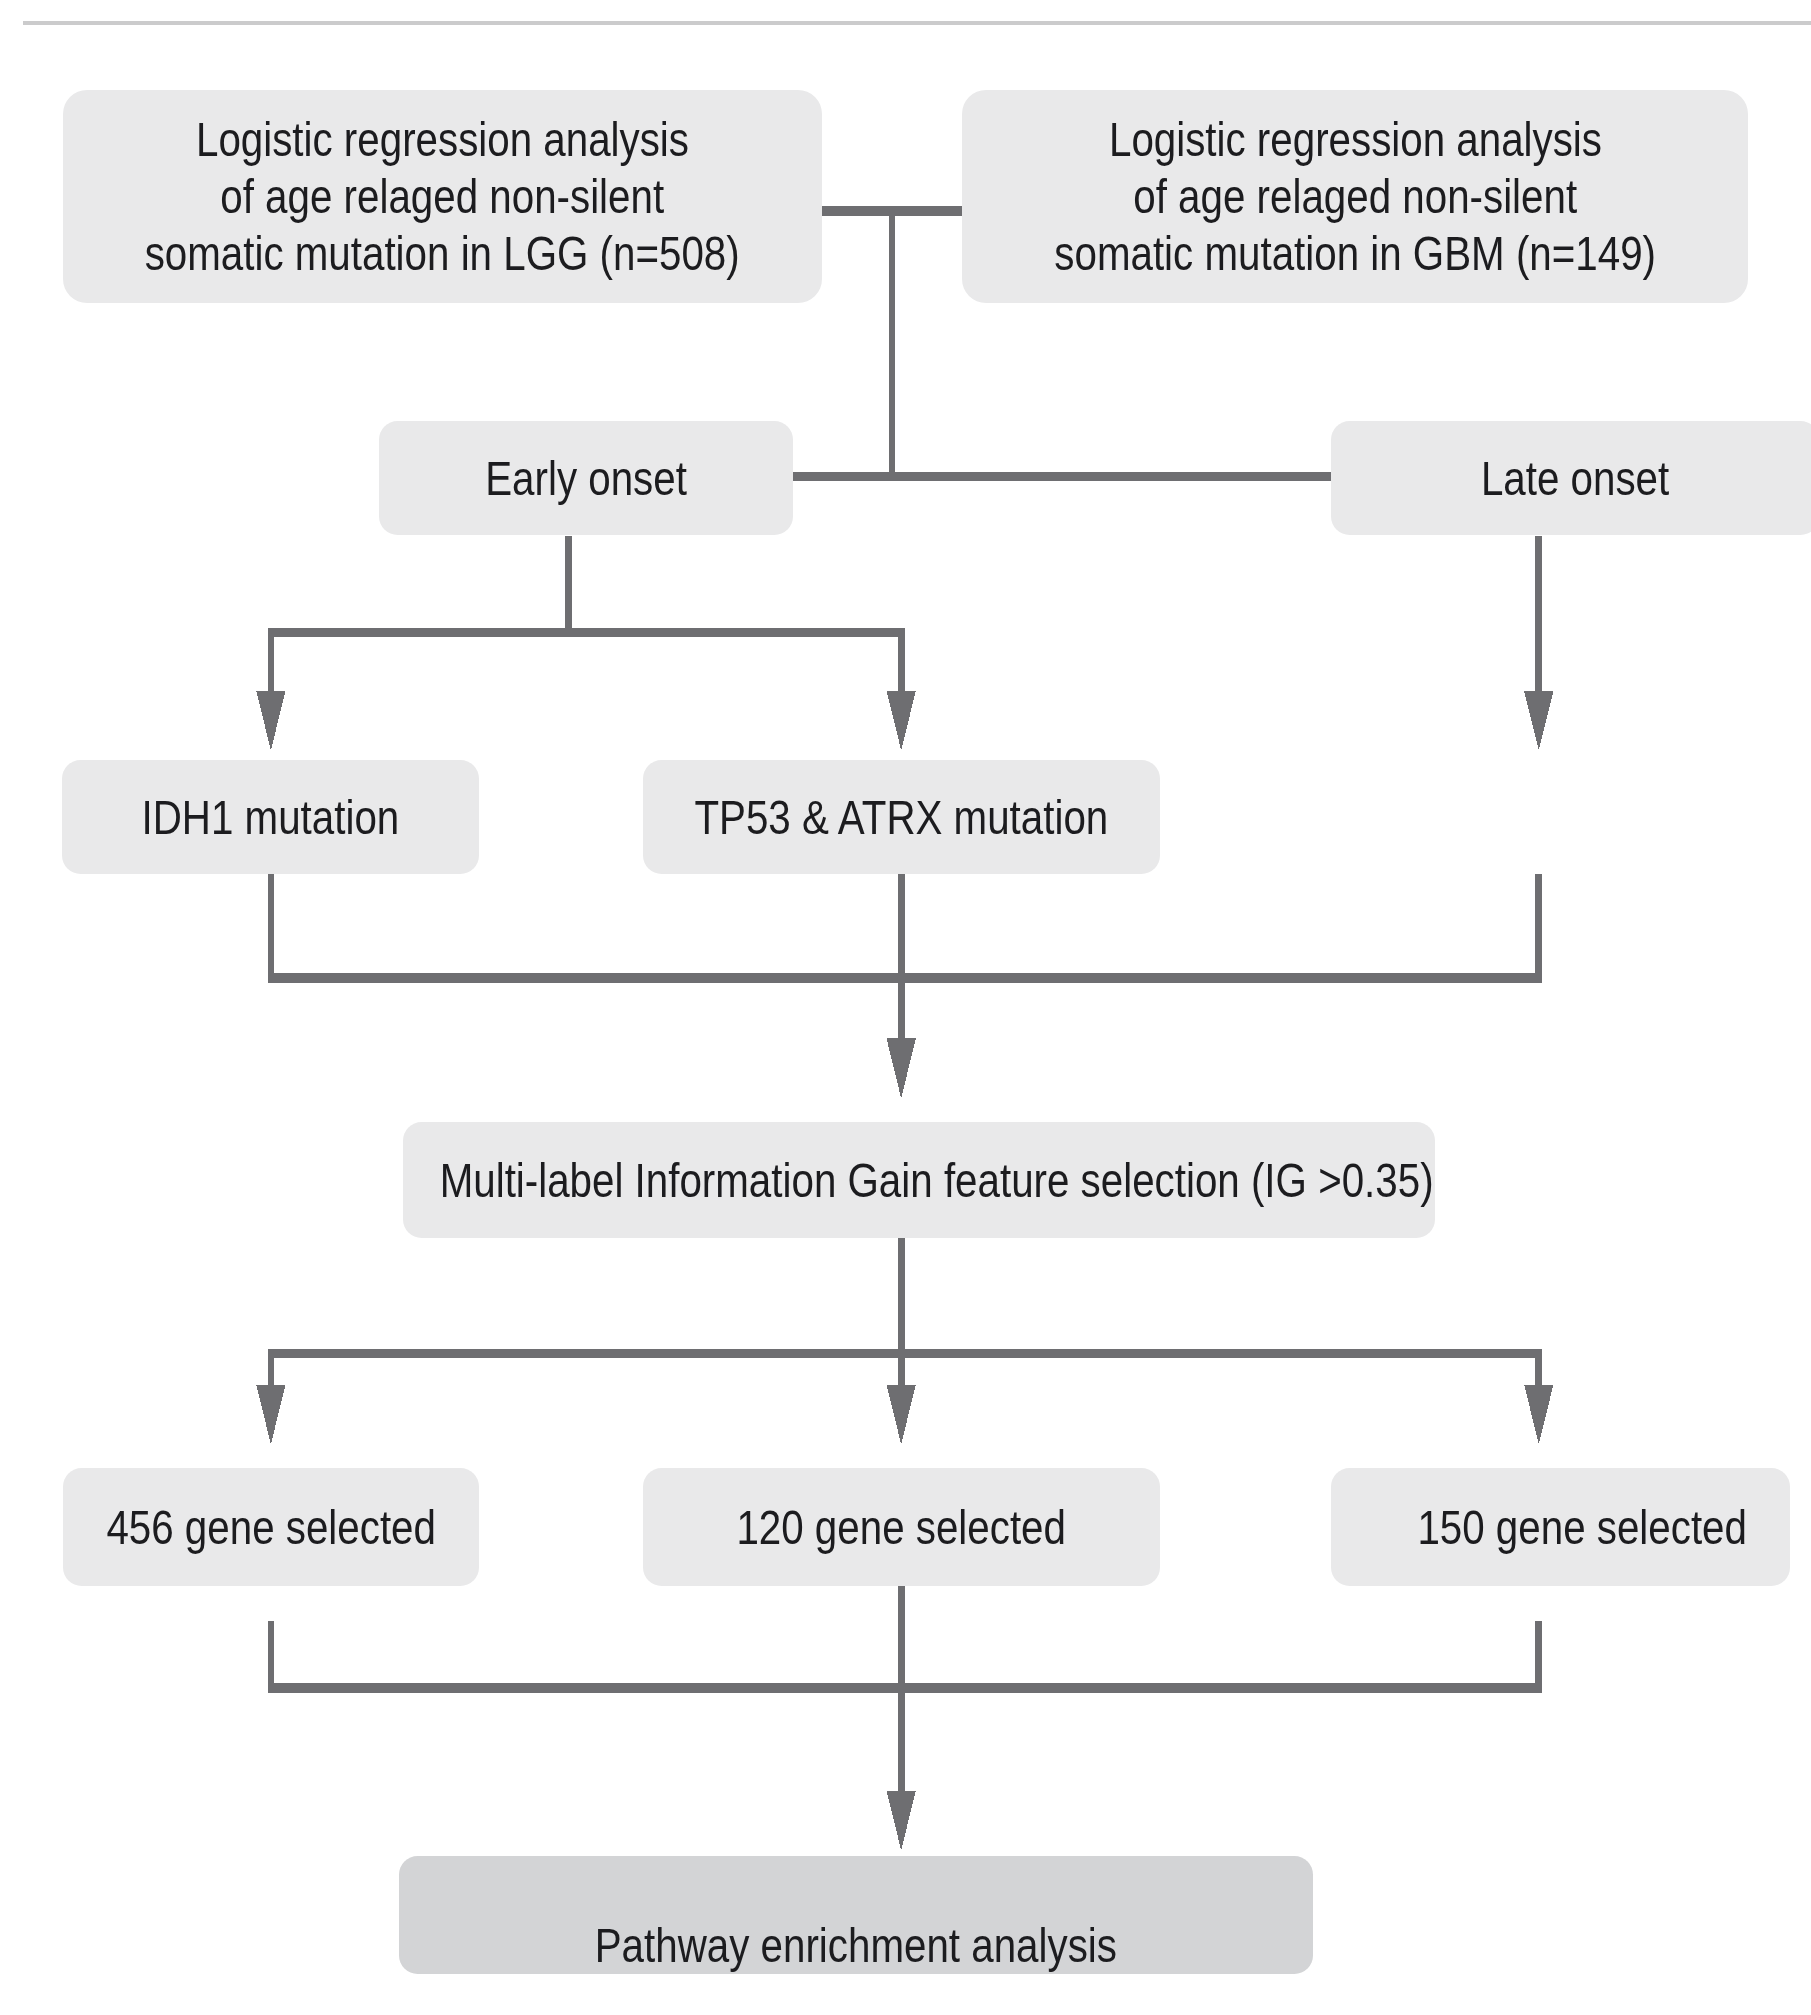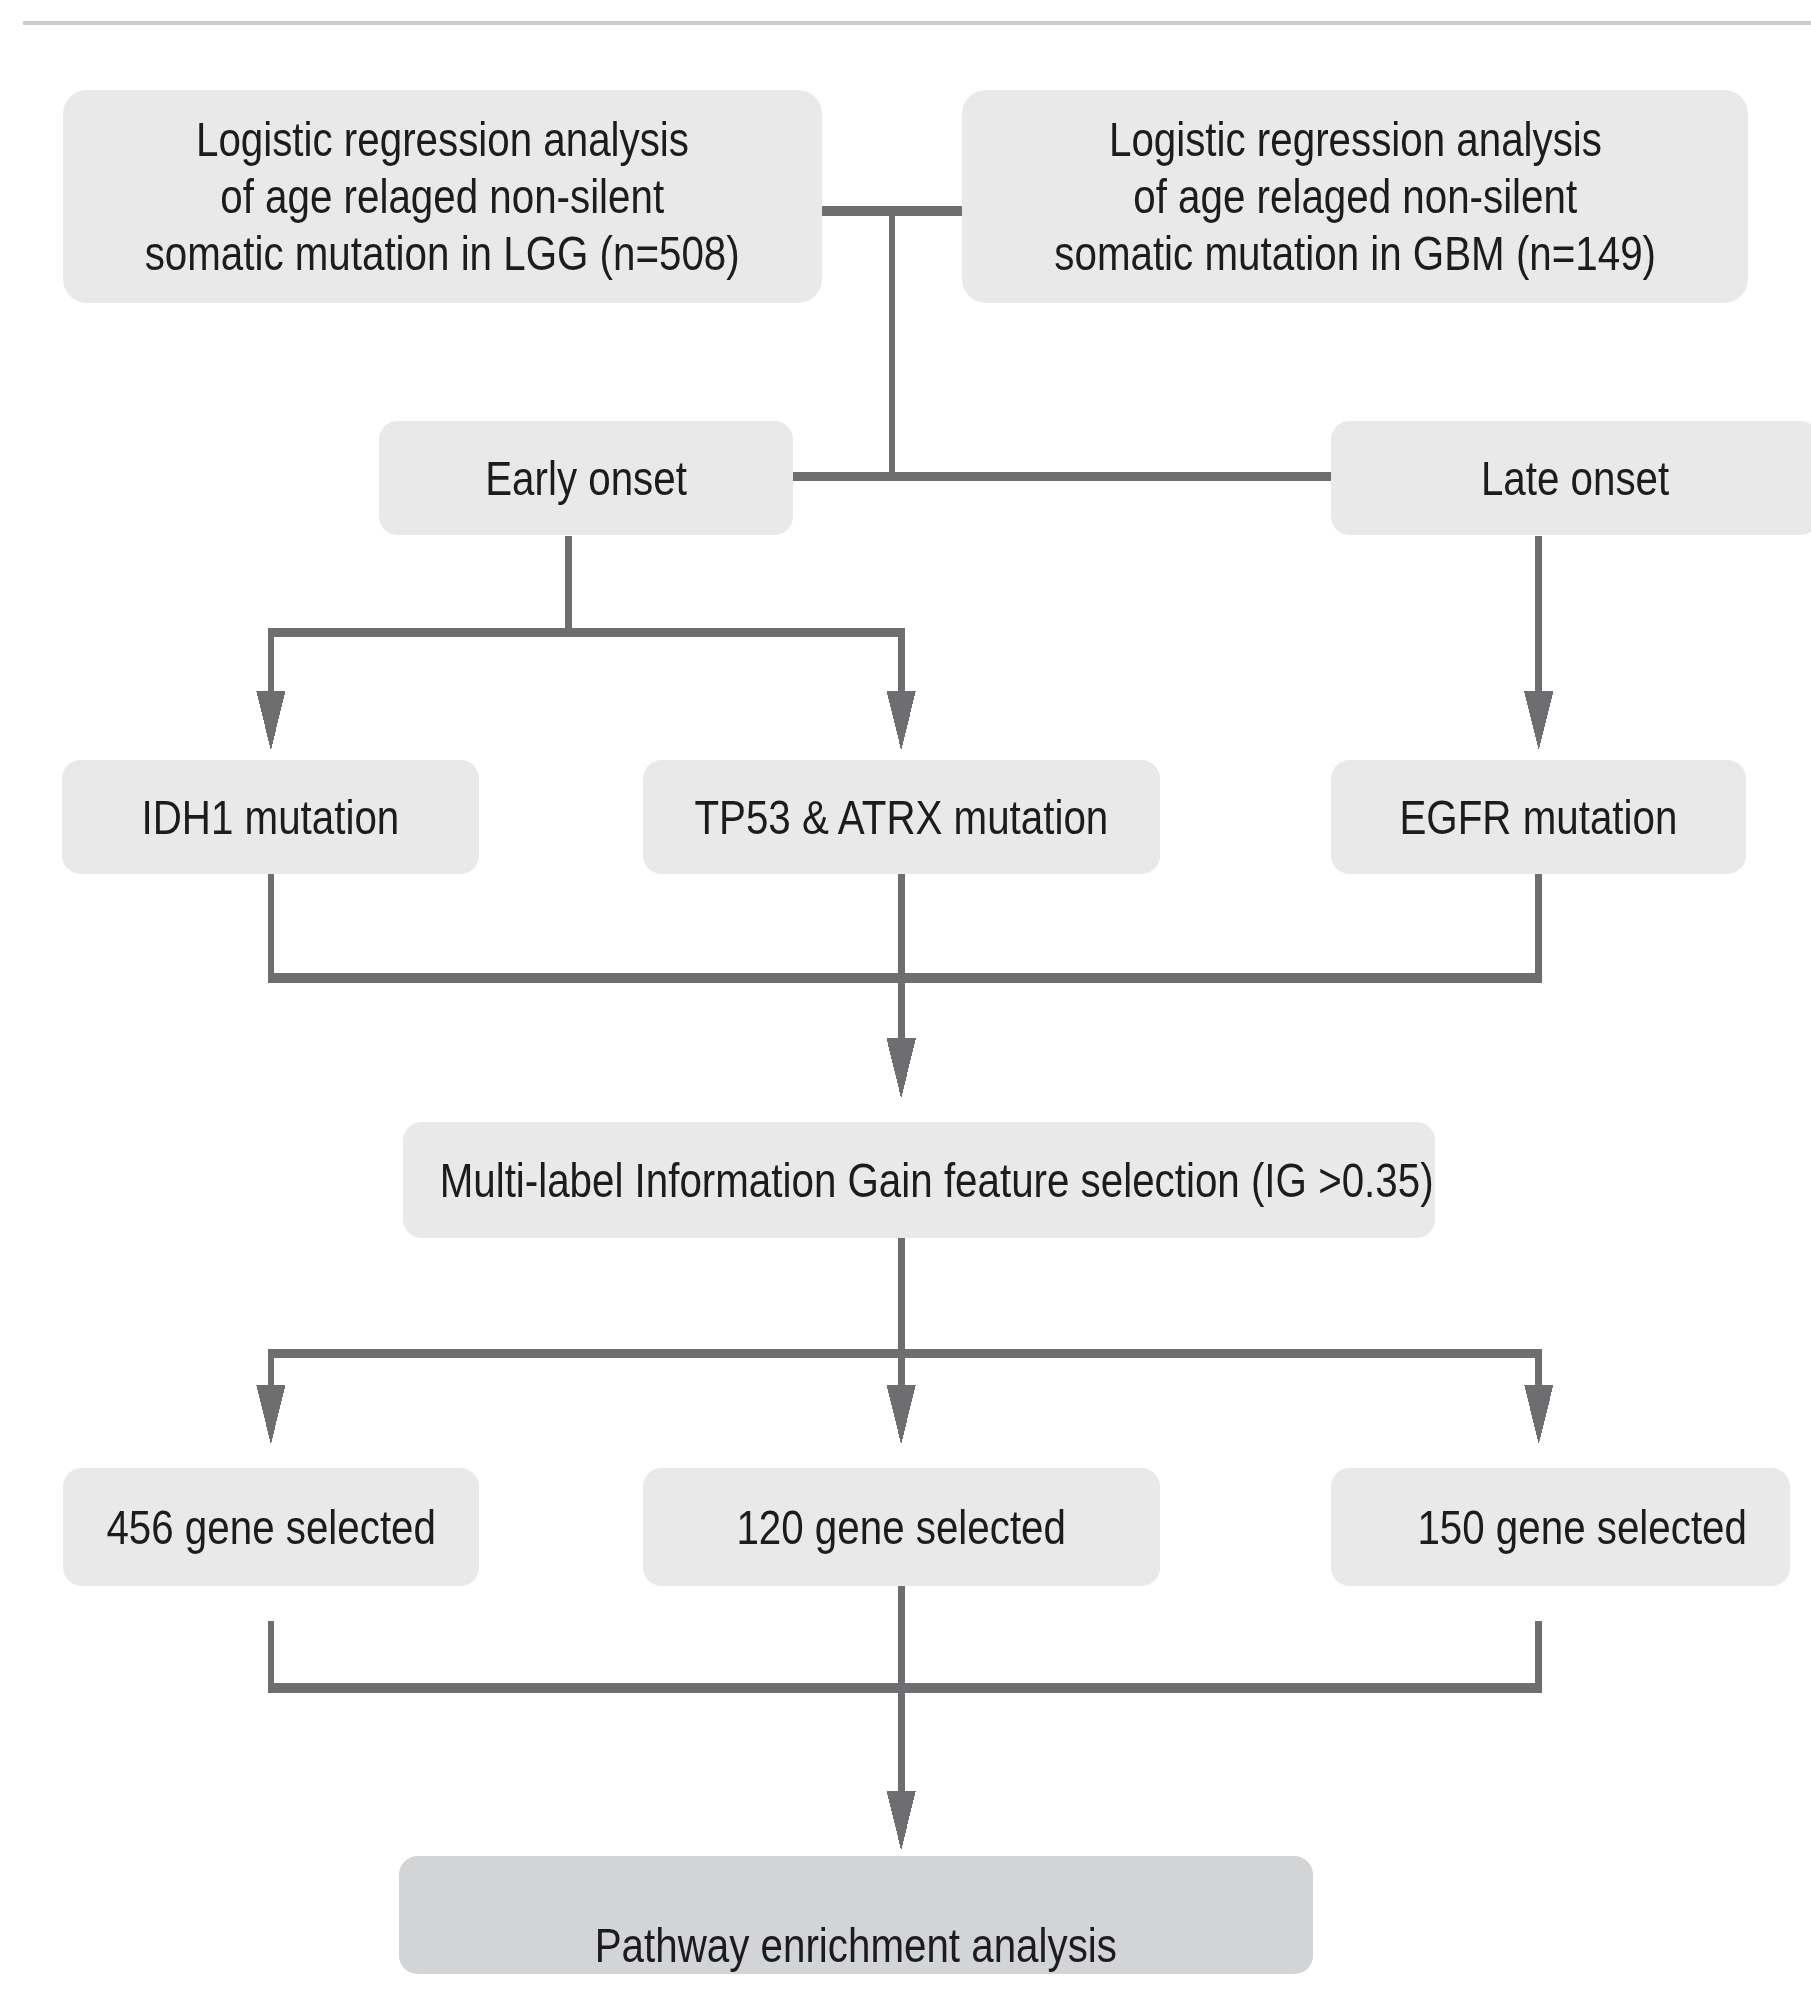--- a/index.html
+++ b/index.html
@@ -124,23 +124,20 @@
   </div>
 
   <div class="node" id="node-idh1">
     <span class="ln">IDH1 mutation</span>
   </div>
 
   <div class="node" id="node-tp53">
     <span class="ln">TP53 &amp; ATRX mutation</span>
   </div>
 
-  <div class="node" id="node-egfr">
-    <span class="ln">EGFR mutation</span>
-  </div>
 
   <div class="node" id="node-ig">
     <span class="ln">Multi-label Information Gain feature selection (IG &gt;0.35)</span>
   </div>
 
   <div class="node" id="node-g456">
     <span class="ln">456 gene selected</span>
   </div>
 
   <div class="node" id="node-g120">

